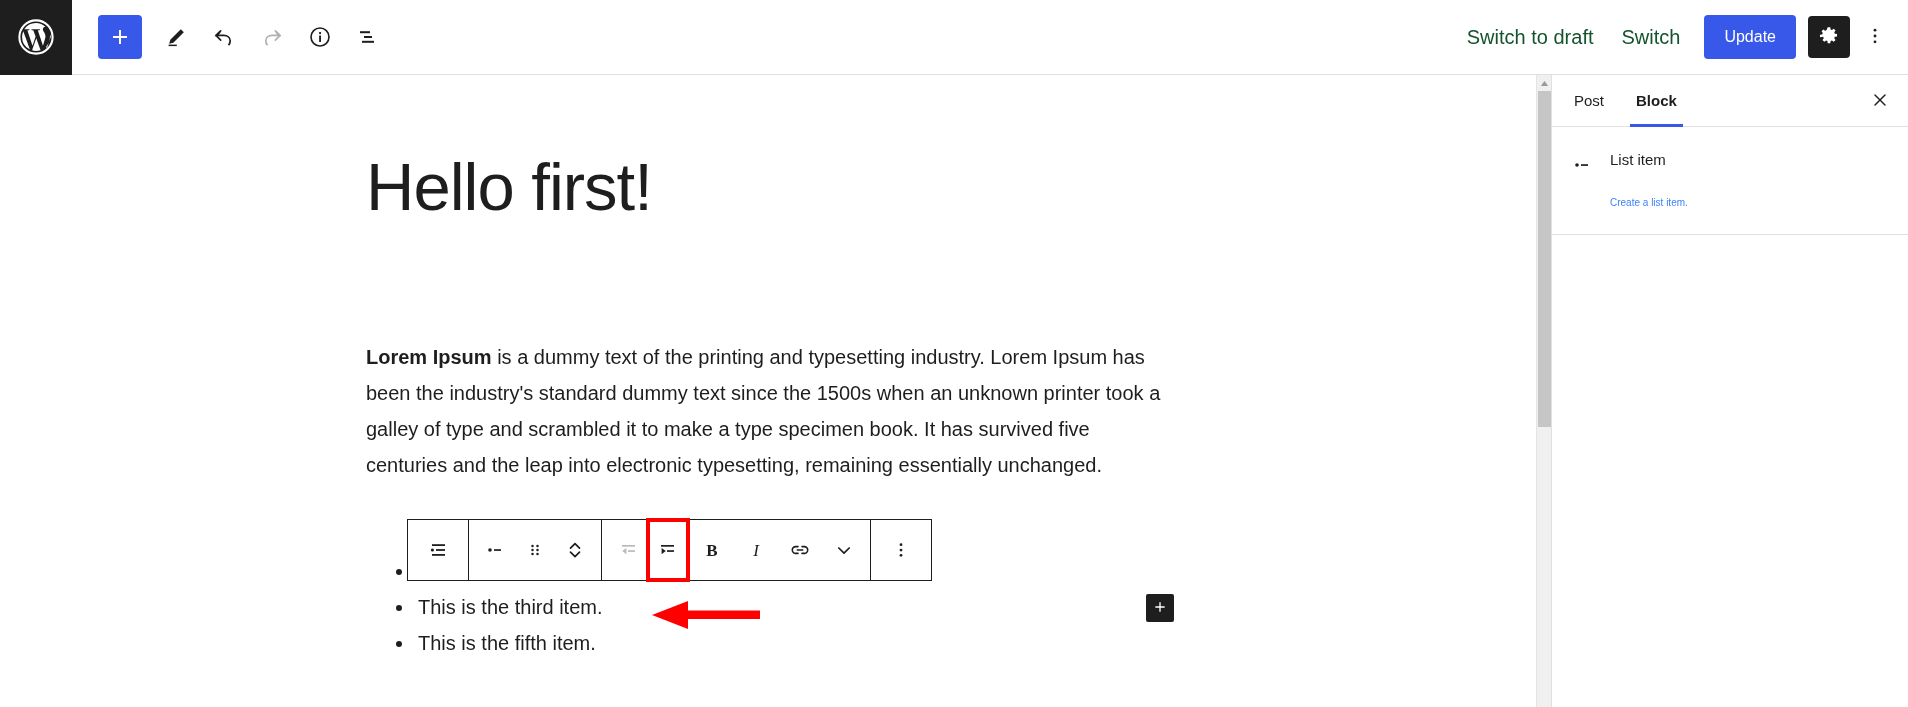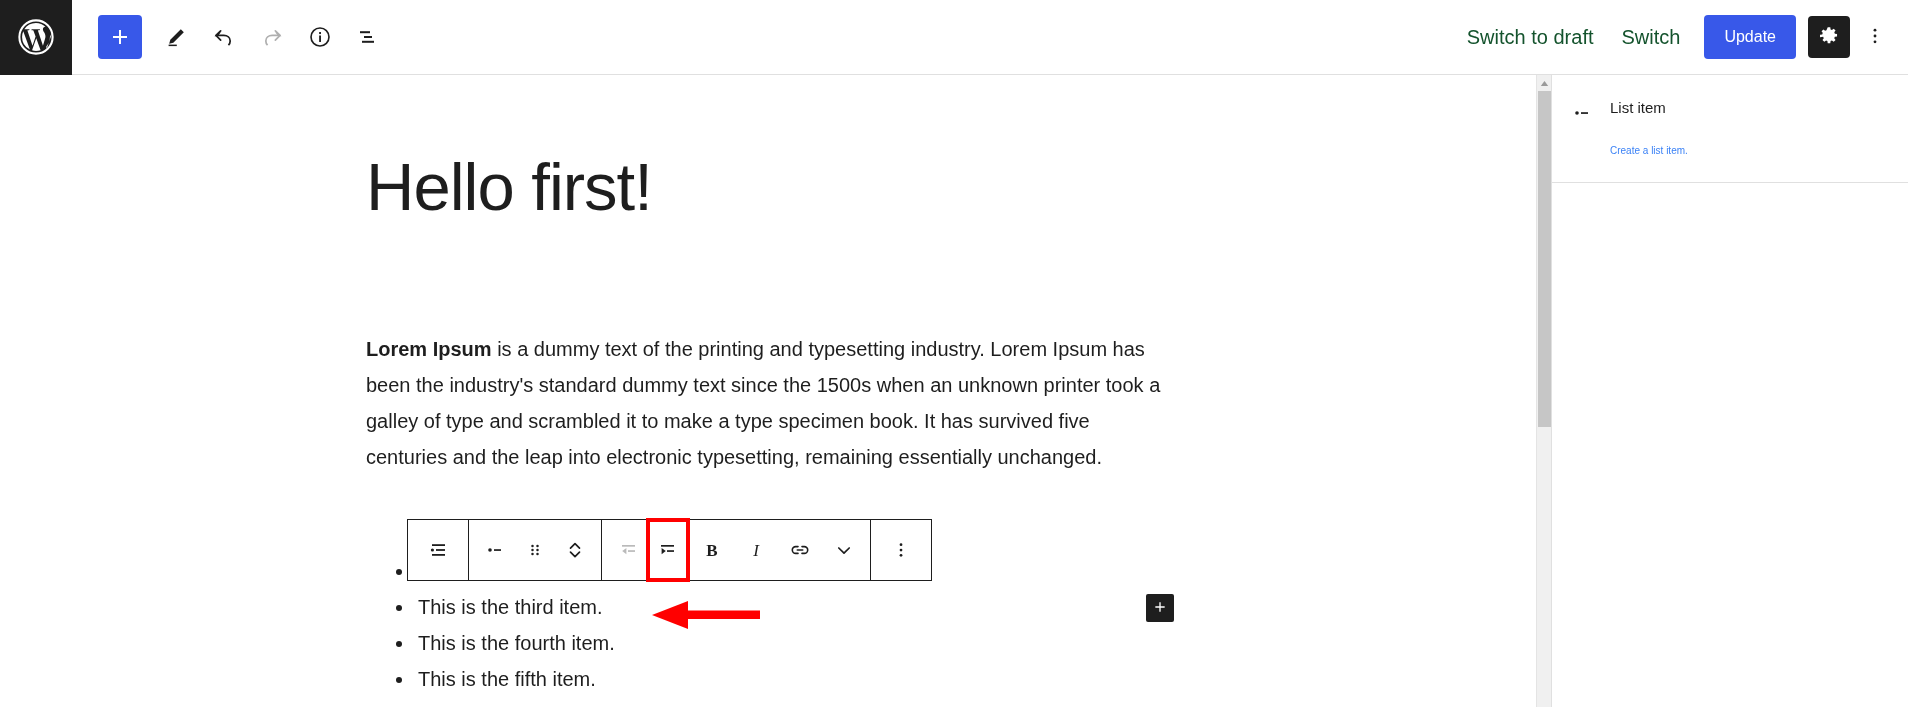--- a/index.html
+++ b/index.html
@@ -138,21 +138,21 @@
     font-size: 67px;
     font-weight: 400;
     letter-spacing: -1px;
     color: #1e1e1e;
     line-height: 1.1;
     white-space: nowrap;
   }
   .post-paragraph {
     position: absolute;
     left: 366px;
-    top: 256px;
+    top: 264px;
     width: 800px;
     font-size: 20px;
     line-height: 36px;
     color: #1e1e1e;
   }
   .post-paragraph b { font-weight: 700; }
 
   .post-list {
     position: absolute;
     left: 396px;
@@ -458,21 +458,20 @@
 
   <div class="canvas">
 
     <h1 class="post-title">Hello first!</h1>
 
     <p class="post-paragraph"><b>Lorem Ipsum</b><span> is a dummy text of the printing and typesetting industry. Lorem Ipsum has been the industry's standard dummy text since the 1500s when an unknown printer took a galley of type and scrambled it to make a type specimen book. It has survived five centuries and the leap into electronic typesetting, remaining essentially unchanged.</span></p>
 
     <ul class="post-list">
       <li>This is the first item.</li>
       <li>This is the third item.</li>
-      <li>This is the fourth item.</li>
       <li>This is the fifth item.</li>
 
     </ul>
 
     <button class="canvas-add-btn" title="Add block">
       <span>
         <svg width="16" height="16" viewBox="0 0 24 24">
             <path d="M11 5h2v6h6v2h-6v6h-2v-6H5v-2h6V5Z" fill="#ffffff"></path>
           </svg>
       </span>
@@ -609,20 +608,31 @@
               <path d="M4.5 1 8.2 6H.8L4.5 1Z" fill="#9a9a9a"></path>
             </svg>
         </span>
       </div>
       <div class="sb-thumb"></div>
     </div>
   </div>
 
   <div class="sidebar">
 
+    <div class="sb-tabs">
+      <button class="sb-tab">Post</button>
+      <button class="sb-tab active">Block</button>
+      <button class="sb-close" title="Close settings">
+        <span>
+          <svg width="20" height="20" viewBox="0 0 24 24" fill="none" stroke="#1e1e1e" stroke-width="1.7" stroke-linecap="round">
+            <path d="M6 6 18 18M18 6 6 18"></path>
+          </svg>
+        </span>
+      </button>
+    </div>
 
     <div class="sb-block-card">
       <div class="sb-block-icon">
         <span>
           <svg width="24" height="24" viewBox="0 0 24 24">
             <circle cx="7" cy="12" r="1.8" fill="#1e1e1e"></circle>
             <rect x="11" y="11.2" width="7" height="1.7" fill="#1e1e1e"></rect>
           </svg>
         </span>
       </div>

